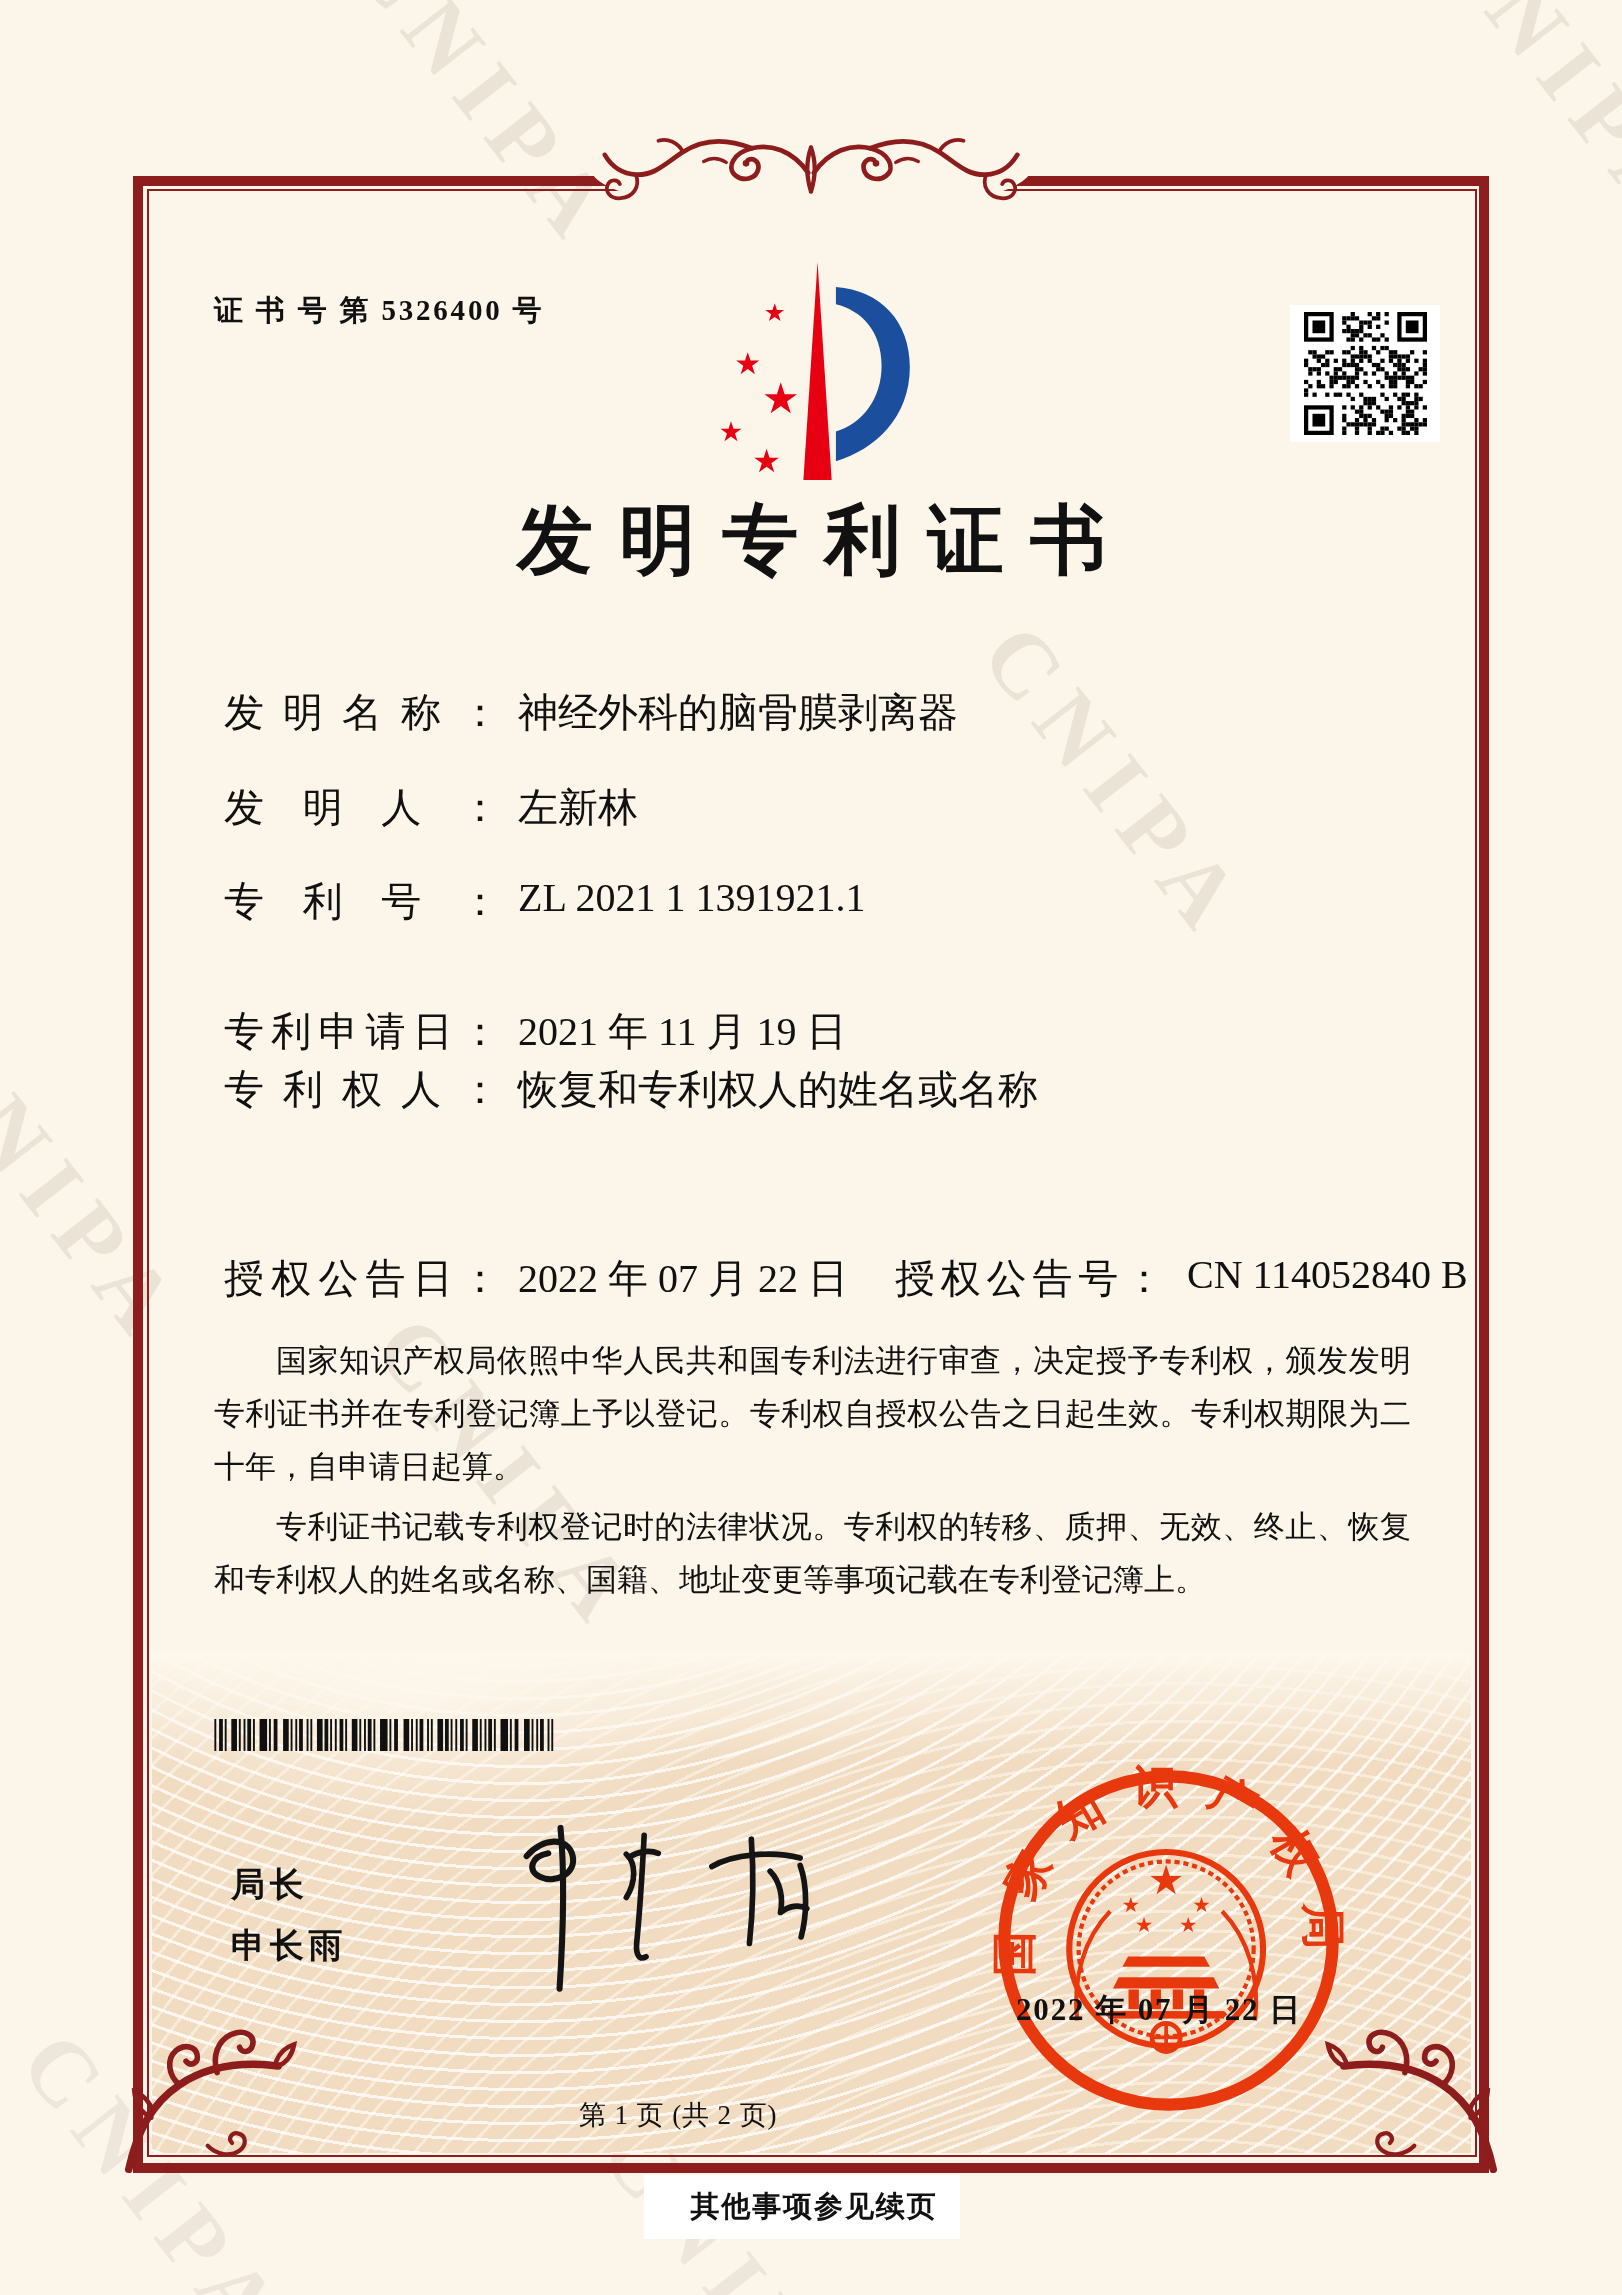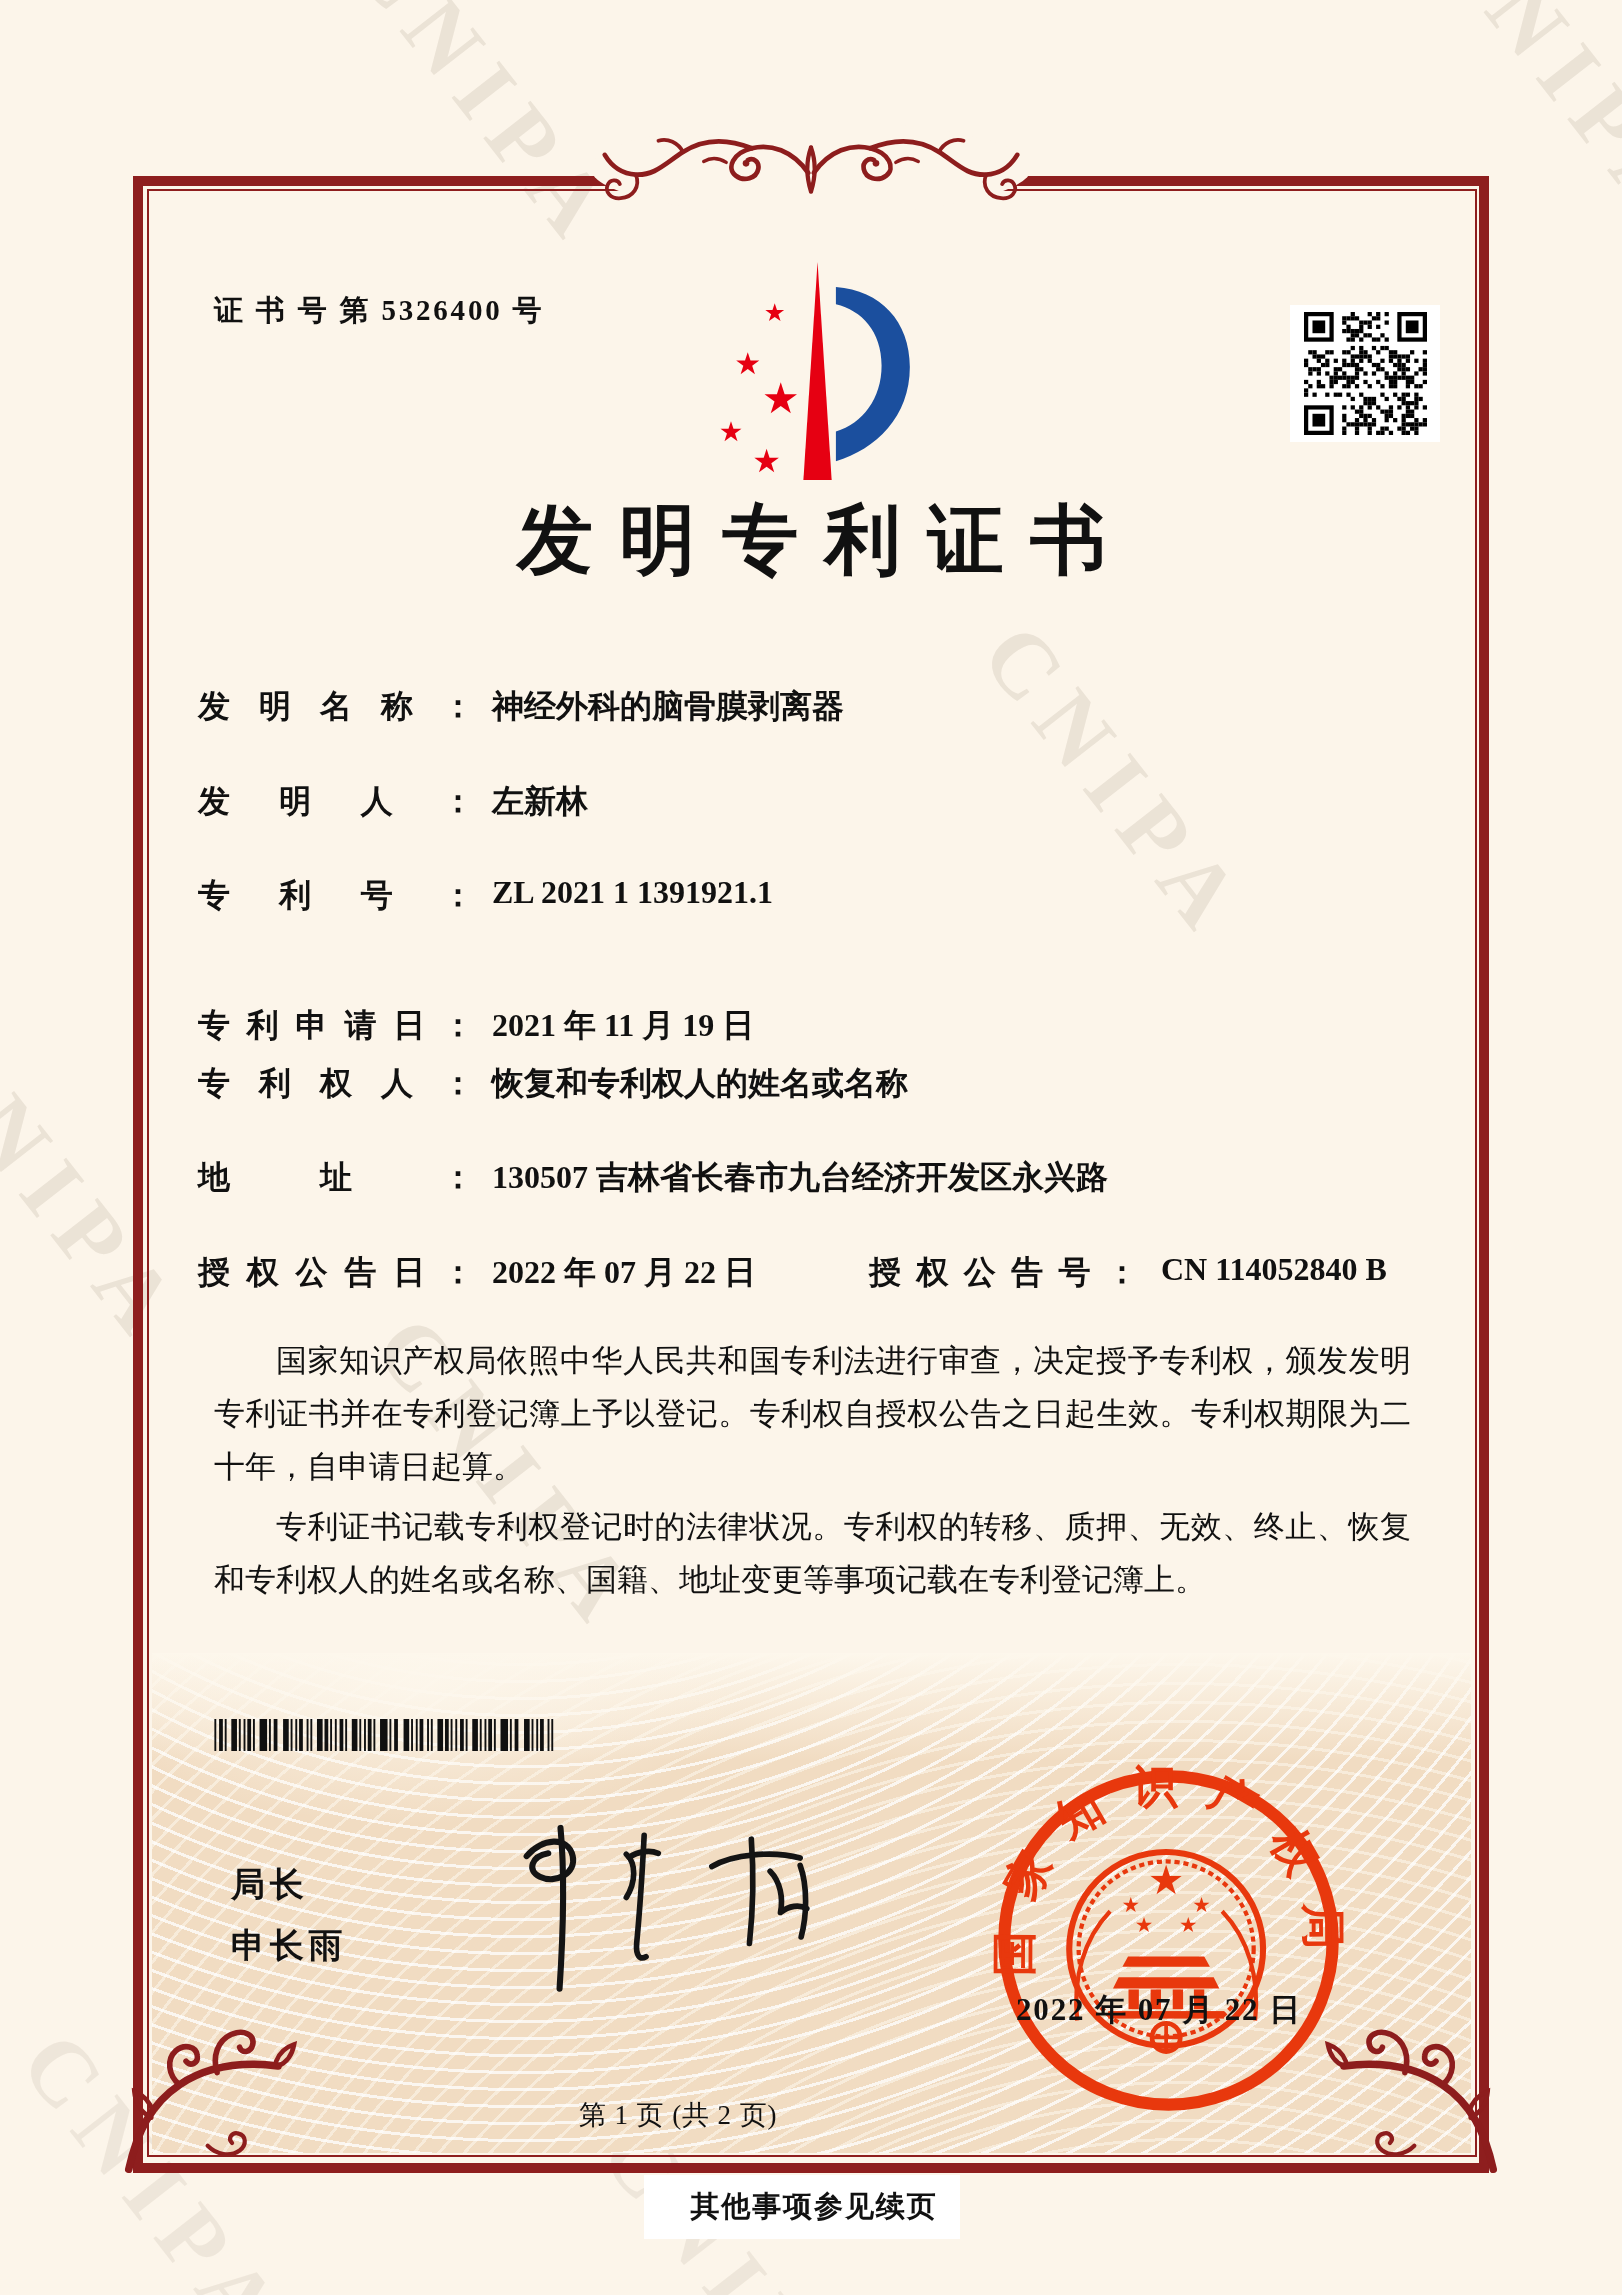--- a/index.html
+++ b/index.html
@@ -36,21 +36,21 @@
     content:""; position:absolute; inset:0;
     background:
       radial-gradient(ellipse 565px 236px at 20% 6%, rgba(253,247,236,0.9), rgba(253,247,236,0) 60%),
       linear-gradient(#fdf7ec 0px, rgba(253,247,236,0) 108px);
   }
   .cert-no{left:214px; top:291px; font-size:29px; letter-spacing:2.8px; font-weight:600; white-space:nowrap;text-align:right;}
   .title{
     left:0; top:490px; width:1623px; text-align:center;
     font-size:76px; font-weight:700; letter-spacing:0.35em; text-indent:0.35em; white-space:nowrap;
   }
-  .row{left:198px; font-size:32px; font-weight:700; white-space:nowrap;}
+  .row{left:224px; font-size:40px; font-weight:400; white-space:nowrap;}
   .flabel{display:inline-block; width:276px; text-align:justify; text-align-last:justify; vertical-align:top;}
   .fvalue{margin-left:18px;}
   .flabel2{position:absolute; left:671px; width:269px; display:inline-block; text-align:justify; text-align-last:justify;}
   .fvalue2{position:absolute; left:963px;}
   .body-text{left:214px; top:1334px; width:1197px; font-size:31px; line-height:1.71; text-align:justify;}
   .body-text p{margin:0; text-indent:2em;}
   .body-text p + p{margin-top:6.6px;}
   .director{left:231px; font-size:34px; font-weight:600; letter-spacing:4.7px; white-space:nowrap;}
   .seal-date{
     left:999px; top:1989px; width:320px; text-align:center;
@@ -421,23 +421,20 @@
   </div>
   <div class="abs row" style="top:874px;">
     <span class="flabel">专利号：</span><span class="fvalue">ZL 2021 1 1391921.1</span>
   </div>
   <div class="abs row" style="top:968px;margin-top:36px;">
     <span class="flabel">专利申请日：</span><span class="fvalue">2021 年 11 月 19 日</span>
   </div>
   <div class="abs row" style="top:1062px;">
     <span class="flabel">专利权人：</span><span class="fvalue">恢复和专利权人的姓名或名称</span>
   </div>
-  <div class="abs row" style="top:1156px;">
-    <span class="flabel">地址：</span><span class="fvalue">130507 吉林省长春市九台经济开发区永兴路</span>
-  </div>
   <div class="abs row" style="top:1251px; width:1272px;">
     <span class="flabel">授权公告日：</span><span class="fvalue">2022 年 07 月 22 日</span>
     <span class="flabel2">授权公告号：</span><span class="fvalue2">CN 114052840 B</span>
   </div>
 
   <div class="abs body-text">
     <p>国家知识产权局依照中华人民共和国专利法进行审查，决定授予专利权，颁发发明专利证书并在专利登记簿上予以登记。专利权自授权公告之日起生效。专利权期限为二十年，自申请日起算。</p>
     <p>专利证书记载专利权登记时的法律状况。专利权的转移、质押、无效、终止、恢复和专利权人的姓名或名称、国籍、地址变更等事项记载在专利登记簿上。</p>
   </div>
 

